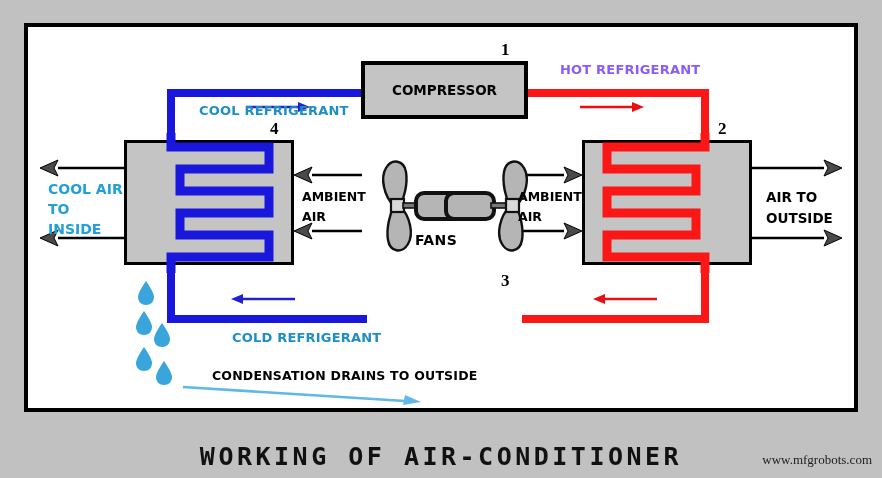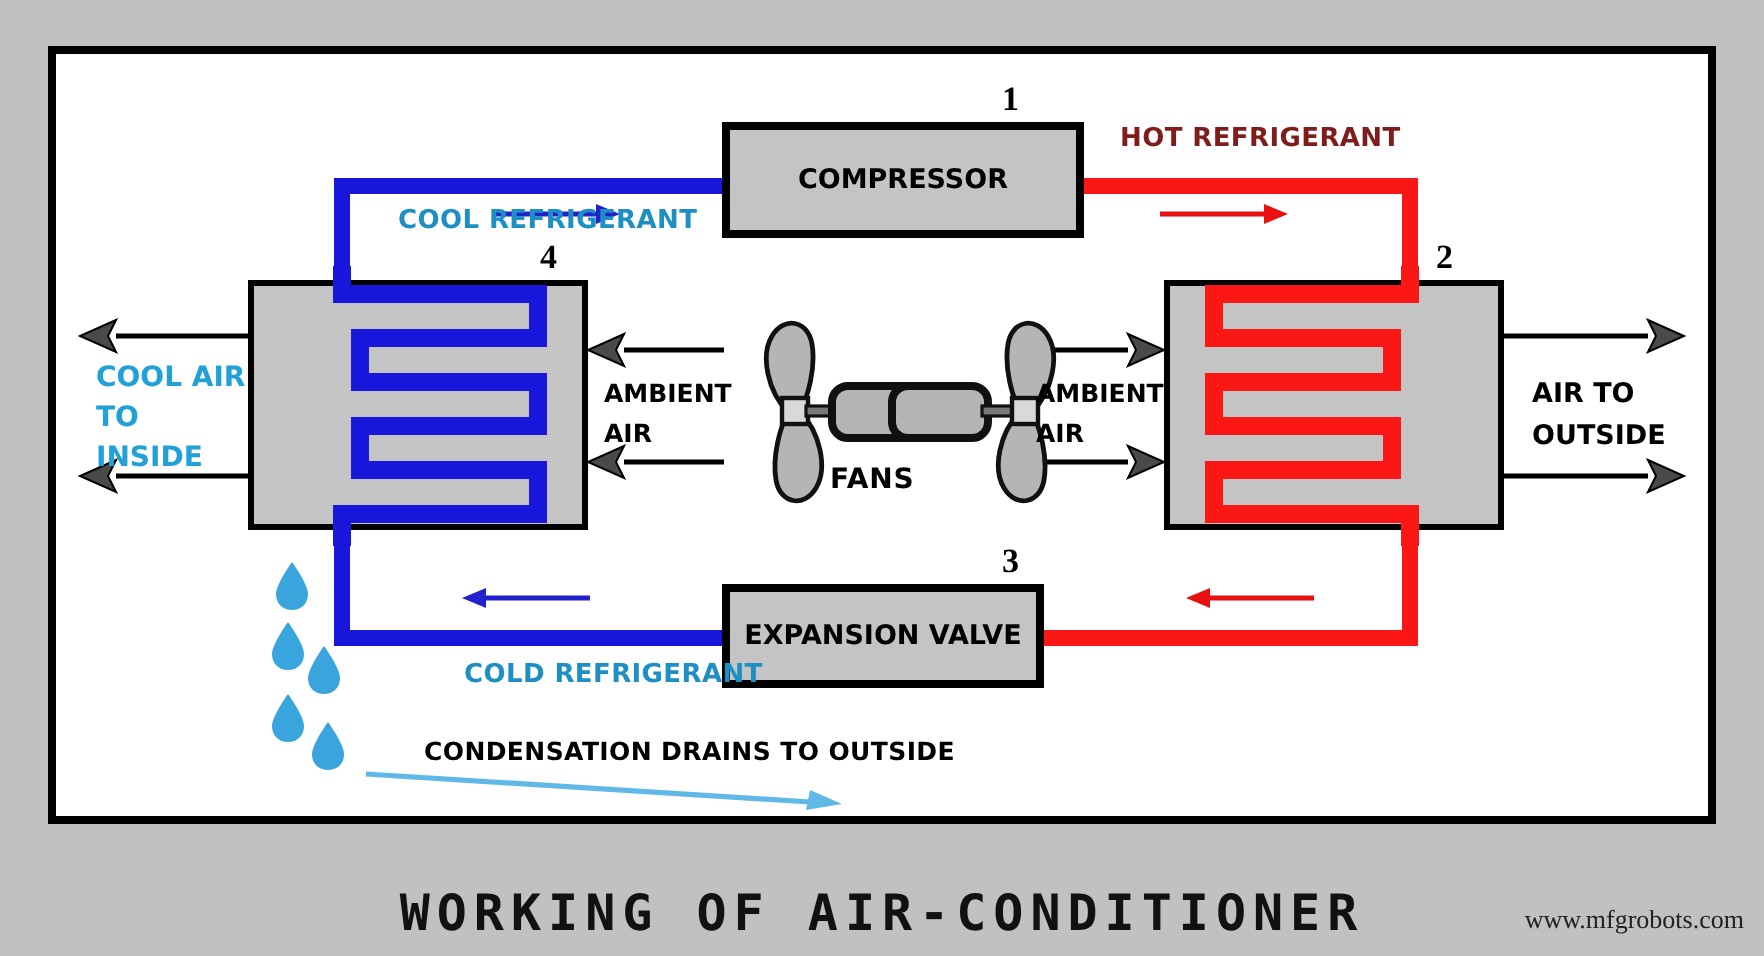--- a/index.html
+++ b/index.html
@@ -84,21 +84,21 @@
 
   
   .lbl{
     position:absolute;
     font-family:"DejaVu Sans", sans-serif;
     font-weight:bold;
     white-space:nowrap;
     z-index:9;
   }
   .lbl.cool{color:#1d8fc4;font-size:13px;letter-spacing:0.2px;margin-top:41px;}
-  .lbl.hot{color:#7f1d1d;font-size:13px;letter-spacing:0.2px;}
+  .lbl.hot{color:#8b5cf6;font-size:13px;letter-spacing:0.2px;}
   .lbl.warm{color:#c0392b;font-size:13px;letter-spacing:0.2px;}
   .lbl.cold{color:#1d8fc4;font-size:13px;letter-spacing:0.2px;}
   .lbl.cyan{color:#22a0d8;font-size:14px;line-height:20px;}
   .lbl.black{color:#000;font-size:13.5px;line-height:21px;}
   .lbl.cond{color:#000;font-size:12.5px;letter-spacing:0.2px;margin-left:22px;}
   .lbl.amb{color:#000000;font-size:12.5px;line-height:20px;}
   .lbl.fans{color:#000;font-size:14px;letter-spacing:0.4px;}
 
   
   .title{
@@ -157,28 +157,25 @@
     <div class="vlabel" style="left:562px;top:131px;height:92px;">CONDENSER</div>
     <div class="vlabel" style="left:694px;top:122px;height:108px;">HEAT TRANSFER</div>
     <div class="vlabel" style="left:708px;top:122px;height:108px;">TO AIR</div>
 
     <svg class="coil" style="left:554px;top:106px;" width="170" height="140" viewBox="0 0 170 140">
       <path d="M 123,0 L 123,14 L 25,14 L 25,36 L 114,36 L 114,58 L 25,58 L 25,80 L 114,80 L 114,102 L 25,102 L 25,124 L 123,124 L 123,140" fill="none" stroke="#fc1717" stroke-width="9" stroke-linecap="butt" stroke-linejoin="miter"></path>
     </svg>
 
     <div class="num" style="left:690px;top:92px;">2</div>
 
-    <div class="box" style="left:333px;top:34px;width:181px;height:58px;">
+    <div class="box" style="left:333px;top:34px;width:167px;height:58px;">
       <span class="box-label">COMPRESSOR</span>
     </div>
     <div class="num" style="left:473px;top:13px;">1</div>
 
-    <div class="box" style="left:333px;top:265px;width:161px;height:52px;">
-      <span class="box-label">EXPANSION VALVE</span>
-    </div>
     <div class="num" style="left:473px;top:244px;">3</div>
 
     <svg class="abs" style="left:218px;top:72px;" width="64" height="16">
       <line x1="0" y1="8" x2="52" y2="8" stroke="#2222cc" stroke-width="2.4"></line>
       <polygon points="52,3 64,8 52,13" fill="#2222cc"></polygon>
     </svg>
     <svg class="abs" style="left:552px;top:72px;" width="64" height="16">
       <line x1="0" y1="8" x2="52" y2="8" stroke="#e81010" stroke-width="2.4"></line>
       <polygon points="52,3 64,8 52,13" fill="#e81010"></polygon>
     </svg>

